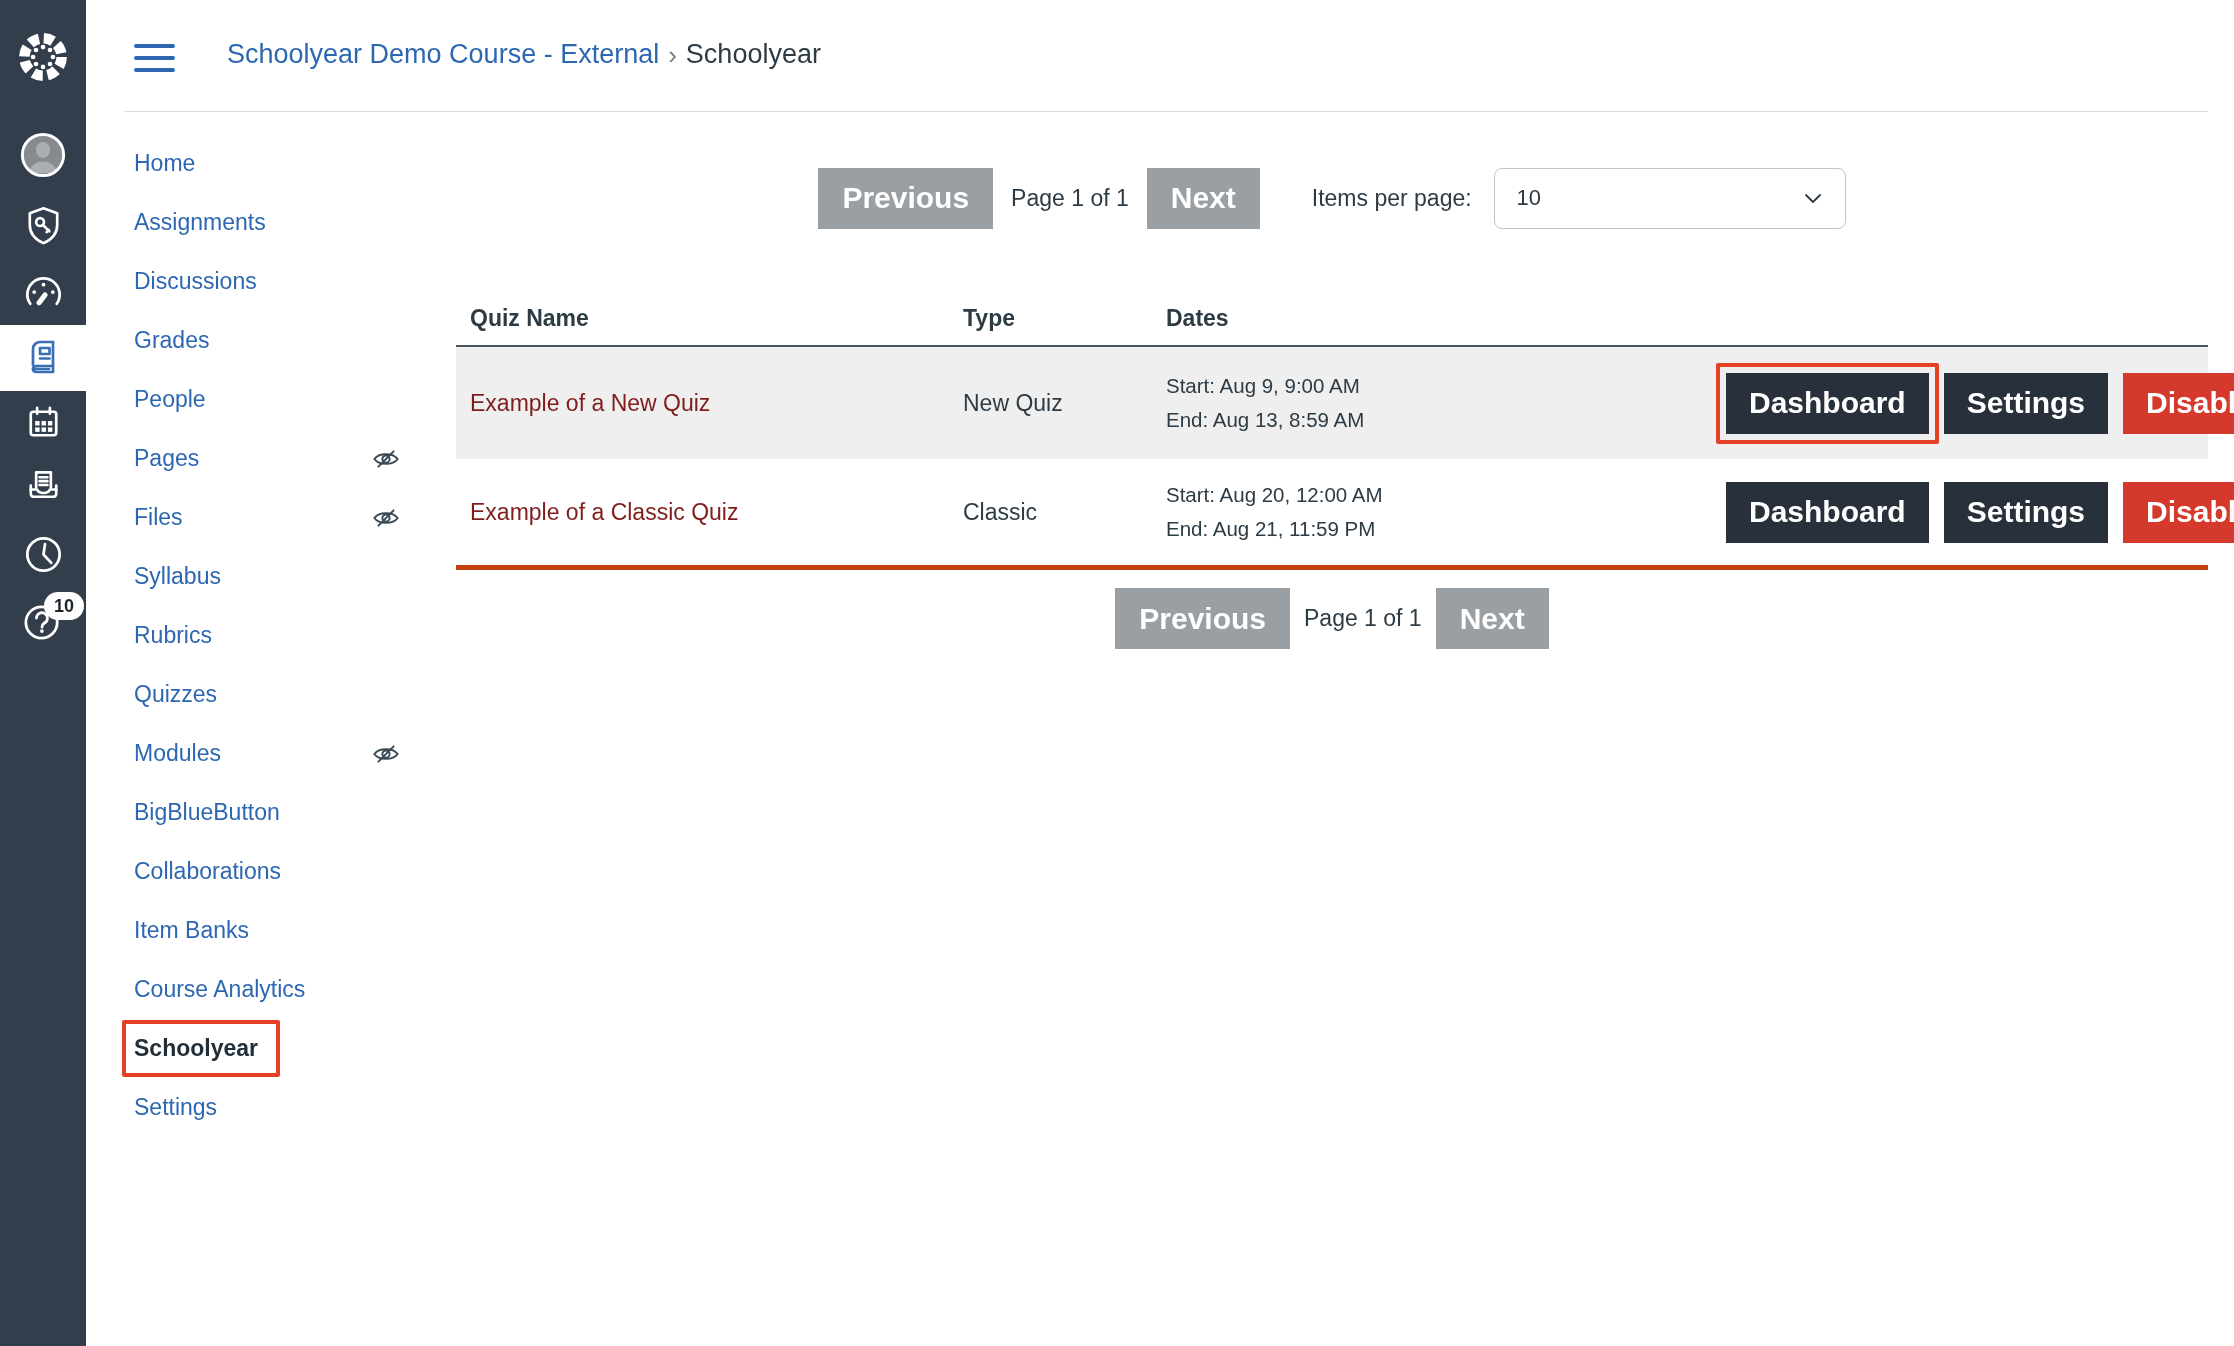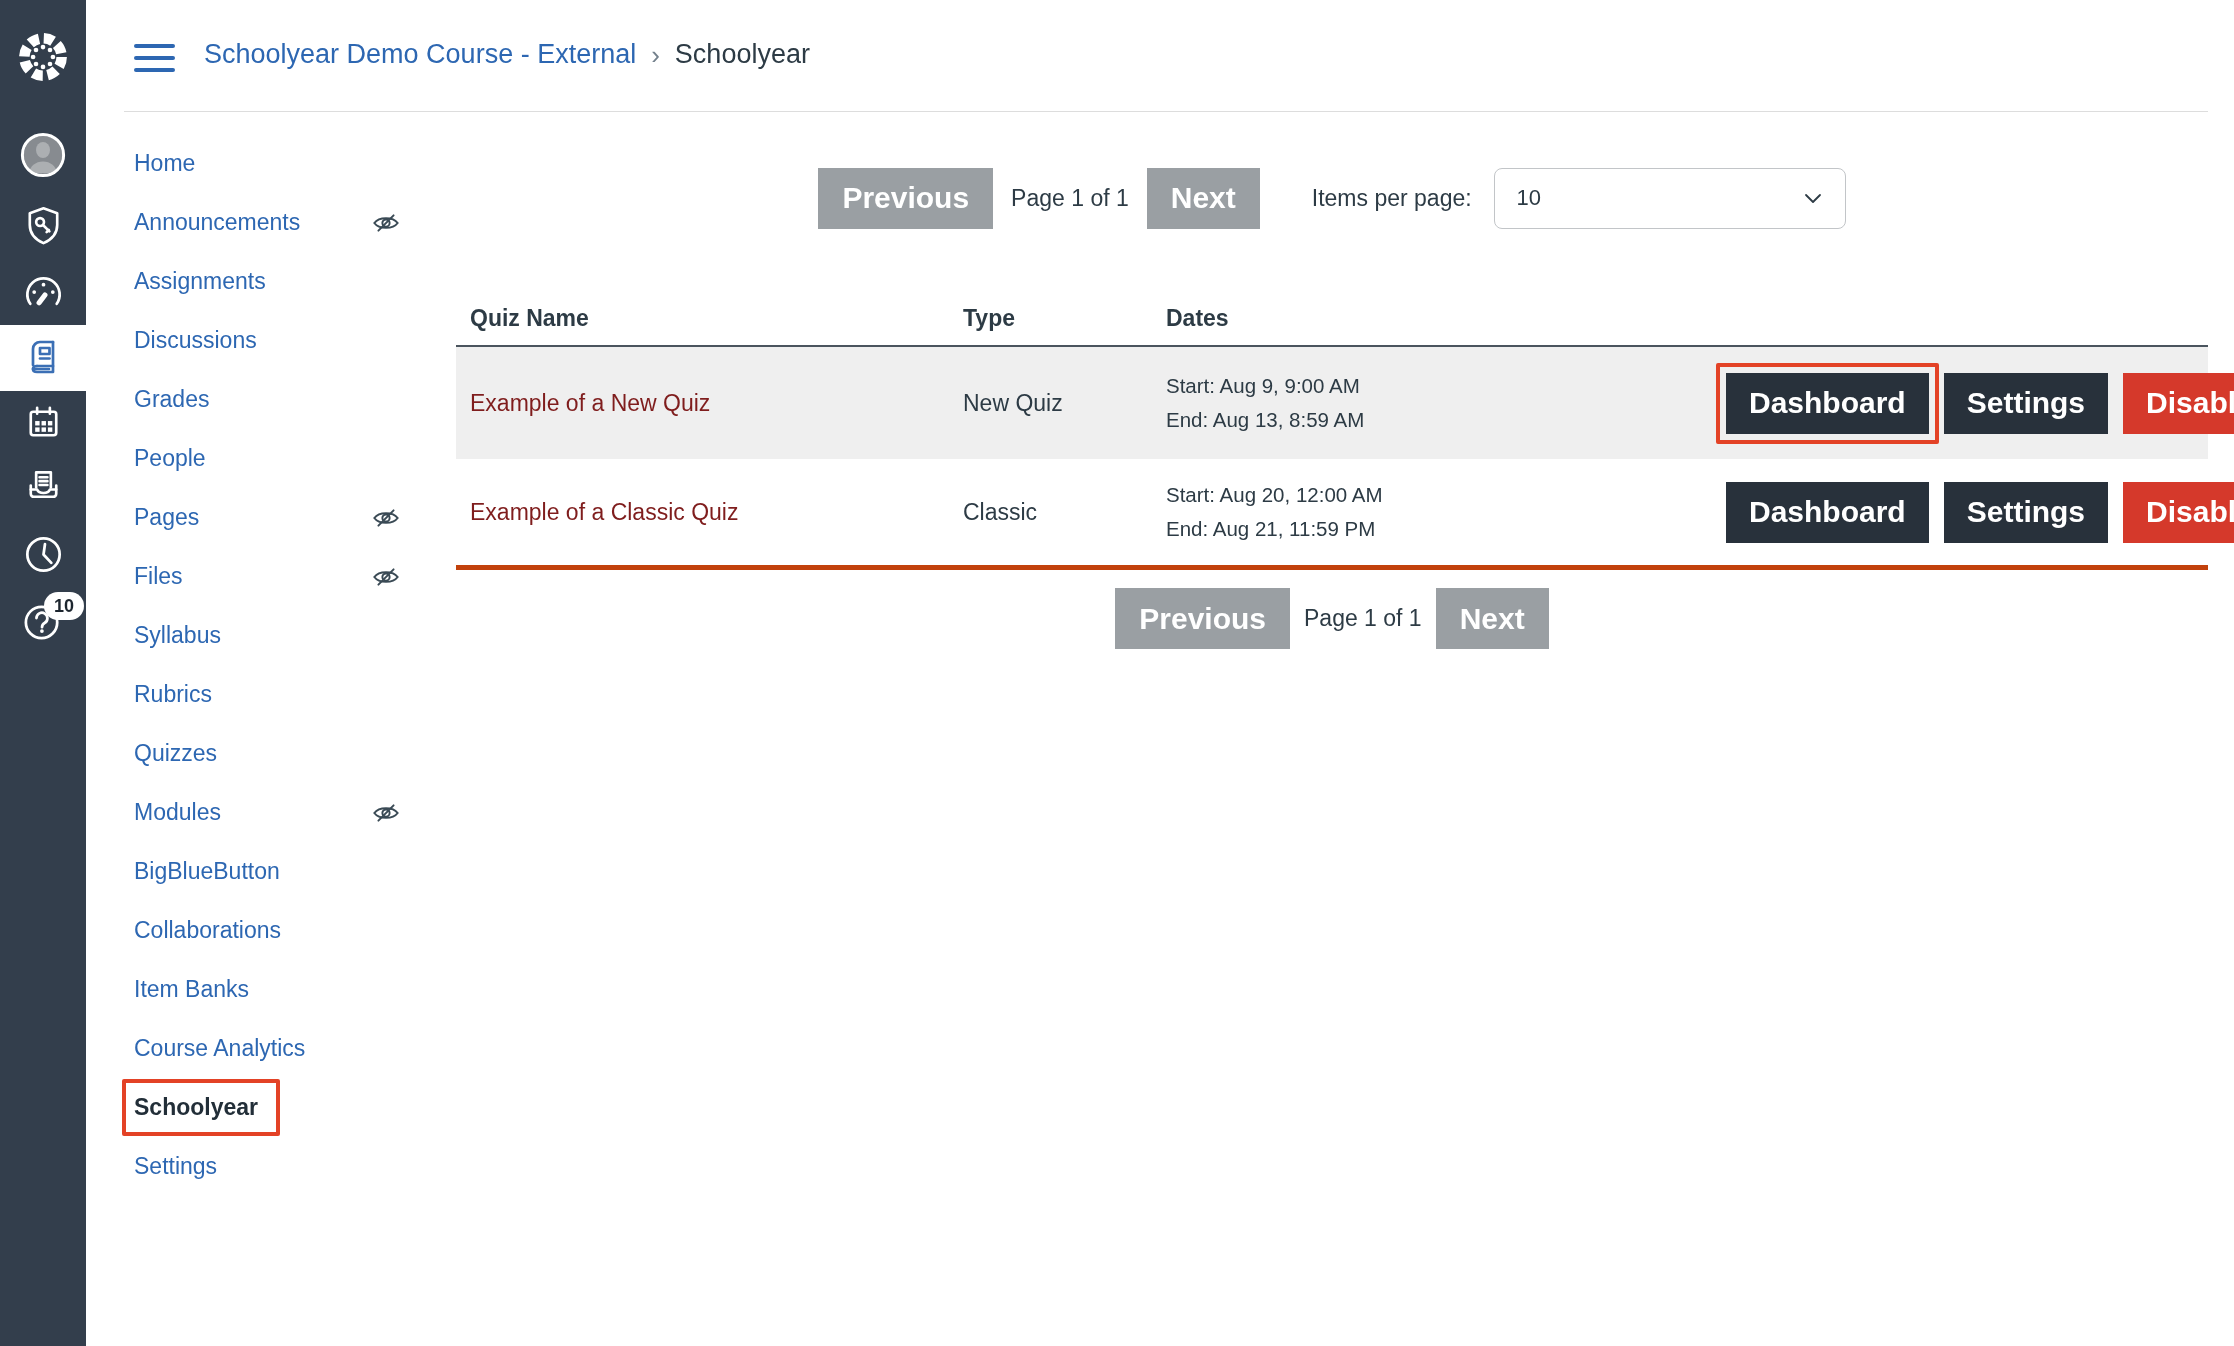--- a/index.html
+++ b/index.html
@@ -26,21 +26,21 @@
     position: absolute; left: 44px; top: 592px; min-width: 40px; height: 28px;
     background: #ffffff; color: #1c252e; border-radius: 14px;
     font-size: 18px; font-weight: bold; display: flex; align-items: center; justify-content: center;
     padding: 0 9px; z-index: 2;
   }
 
   
   .hamburger { position: absolute; left: 134px; top: 44px; width: 41px; height: 28px; cursor: pointer; }
   .hamburger .bar { position: absolute; left: 0; width: 41px; height: 4px; border-radius: 2px; background: #2D67B2; }
   .hamburger .b1 { top: 0; } .hamburger .b2 { top: 12px; } .hamburger .b3 { top: 24px; }
-  .breadcrumb { position: absolute; left: 204px; top: 38px; display: flex; align-items: center; gap: 15px; font-size: 27px; }
+  .breadcrumb { position: absolute; left: 227px; top: 38px; display: flex; align-items: center; gap: 9px; font-size: 27px; }
   .breadcrumb .crumb-link { color: #2D67B2; text-decoration: none; }
   .breadcrumb .crumb-sep { color: #73808C; font-size: 26px; padding-top: 2px; }
   .breadcrumb .crumb-current { color: #2D3B45; }
   .header-divider { position: absolute; left: 124px; top: 111px; width: 2084px; height: 1px; background: #DDDDDD; }
 
   
   .course-nav { position: absolute; left: 134px; top: 134px; width: 306px; }
   .nav-item { position: relative; height: 59px; display: flex; align-items: center; font-size: 23px; }
   .nav-item a { color: #2D67B2; text-decoration: none; cursor: pointer; }
   .nav-eye { position: absolute; left: 238px; top: 50%; transform: translateY(-50%); display: flex; }
@@ -218,30 +218,20 @@
     <span class="crumb-sep">›</span>
     <span class="crumb-current">Schoolyear</span>
   </div>
   <div class="header-divider"></div>
 
   <nav class="course-nav">
     <div class="nav-item">
         <a href="#">Home</a>
       </div>
     <div class="nav-item">
-      <a href="#">Announcements</a>
-      <span class="nav-eye">
-          <svg width="28" height="28" viewBox="0 0 24 24" fill="none" stroke="#3A4A55" stroke-width="1.7" stroke-linecap="round">
-            <path d="M2 12 C6 6.5 18 6.5 22 12 C18 17.5 6 17.5 2 12 Z"></path>
-            <circle cx="12" cy="12" r="3.1"></circle>
-            <path d="M5.5 18.5 L18.5 5.5"></path>
-          </svg>
-        </span>
-    </div>
-    <div class="nav-item">
         <a href="#">Assignments</a>
       </div>
     <div class="nav-item">
         <a href="#">Discussions</a>
       </div>
     <div class="nav-item">
         <a href="#">Grades</a>
       </div>
     <div class="nav-item">
         <a href="#">People</a>

